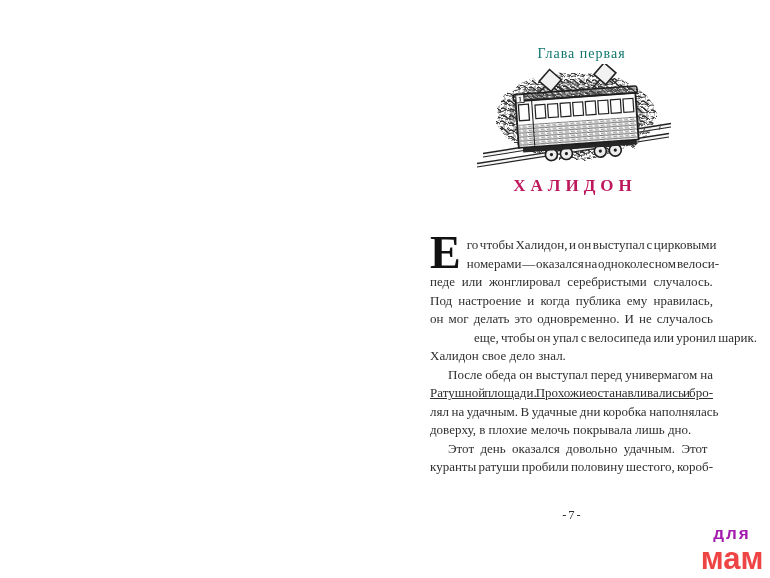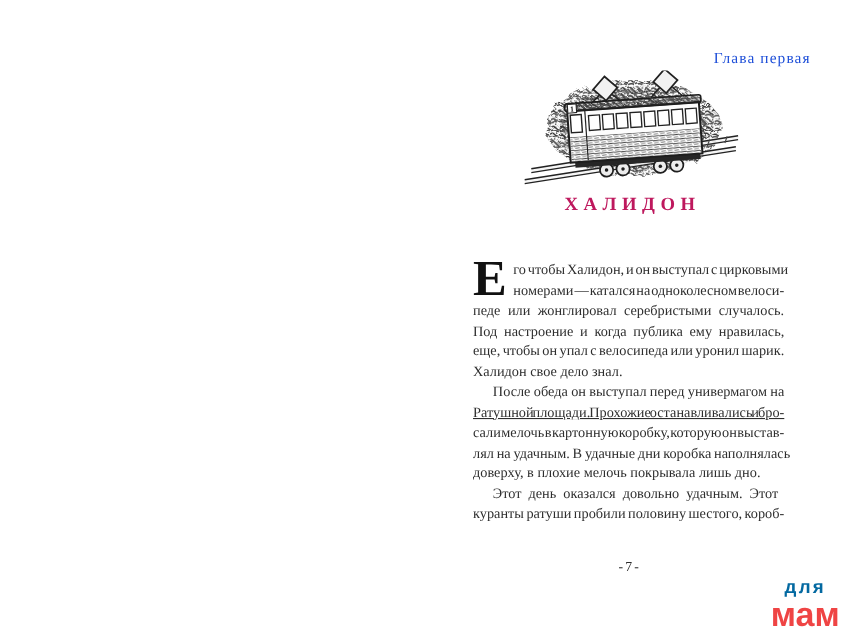--- a/index.html
+++ b/index.html
@@ -2,22 +2,22 @@
 <html><head>
 <meta charset="utf-8">
 <style>
   html,body{margin:0;padding:0;}
   .page{
     position:relative; width:770px; height:578px;
     background:#ffffff; overflow:hidden;
     font-family:"Liberation Serif", serif;
   }
   .chapter-heading{
-    position:absolute; left:452px; top:46px; width:285px;
-    text-align:right; font-size:14px; letter-spacing:1px; color:#1d4ed8;
+    position:absolute; left:439px; top:46px; width:285px;
+    text-align:center; font-size:14px; letter-spacing:1px; color:#0f766e;
   }
   .illustration{
     position:absolute; left:473px; top:64px; width:200px; height:112px;
   }
   .book-title{
     position:absolute; left:430px; top:176px; width:285px;
     text-align:center; font-size:17px; font-weight:700;
     letter-spacing:5px; padding-left:5px; box-sizing:border-box; color:#be185d;
   }
   .body-text{
@@ -127,39 +127,39 @@
       <text x="48.5" y="33.8" font-size="7" font-weight="bold" text-anchor="middle" fill="#111">1</text>
     </g>
   </svg>
 
   <div class="book-title">ХАЛИДОН</div>
 
   <div class="body-text" style="color: rgb(46, 46, 46);">
       <div class="paragraph">
         <span class="dropcap">Е</span>
         <div class="line dc fit" style="word-spacing: -1.60268px;"><span>го чтобы Халидон, и он выступал с цирковыми</span></div>
-        <div class="line dc fit" style="word-spacing: -2.40313px;"><span>номерами — катался на одноколесном велоси-</span></div>
+        <div class="line dc fit" style="word-spacing: -2.40313px;"><span>номерами — оказался на одноколесном велоси-</span></div>
         <div class="line fit" style="word-spacing: 3.52734px;"><span>педе или жонглировал серебристыми случалось.</span></div>
         <div class="line fit" style="word-spacing: 2.88281px;"><span>Под настроение и когда публика ему нравилась,</span></div>
-        <div class="line fit" style="word-spacing: -1.08398px;"><span>еще, чтобы он упал с велосипеда или уронил шарик.</span></div>
+        <div class="line fit" style="word-spacing: 1.80804px;"><span>он мог делать это одновременно. И не случалось</span></div>
+        <div class="line fit" style="word-spacing: -1.08398px; margin-left: 44px;"><span>еще, чтобы он упал с велосипеда или уронил шарик.</span></div>
         <div class="line"><span>Халидон свое дело знал.</span></div>
       </div>
       <div class="paragraph">
         <div class="line indent fit" style="word-spacing: -0.203125px;"><span>После обеда он выступал перед универмагом на</span></div>
         <div class="line fit" style="word-spacing: -4.21875px; text-decoration: underline;"><span>Ратушной площади. Прохожие останавливались и бро-</span></div>
-        <div class="line fit" style="word-spacing: -2.8125px;"><span>сали мелочь в картонную коробку, которую он выстав-</span></div>
         <div class="line fit" style="word-spacing: -0.705357px;"><span>лял на удачным. В удачные дни коробка наполнялась</span></div>
         <div class="line"><span>доверху, в плохие мелочь покрывала лишь дно.</span></div>
       </div>
       <div class="paragraph">
         <div class="line indent fit" style="word-spacing: 3.10312px;"><span>Этот день оказался довольно удачным. Этот</span></div>
         <div class="line fit" style="word-spacing: -0.996875px;"><span>куранты ратуши пробили половину шестого, короб-</span></div>
       </div>
     </div>
 
   <div class="page-number">-7-</div>
 
   <div class="watermark">
-    <span class="wm-top" style="color: #0369a1;">для</span>
+    <span class="wm-top" style="color: #a21caf;">для</span>
     <span class="wm-bottom" style="color: #ef4444;">мам</span>
   </div>
 
 </div>
 
 </body></html>

